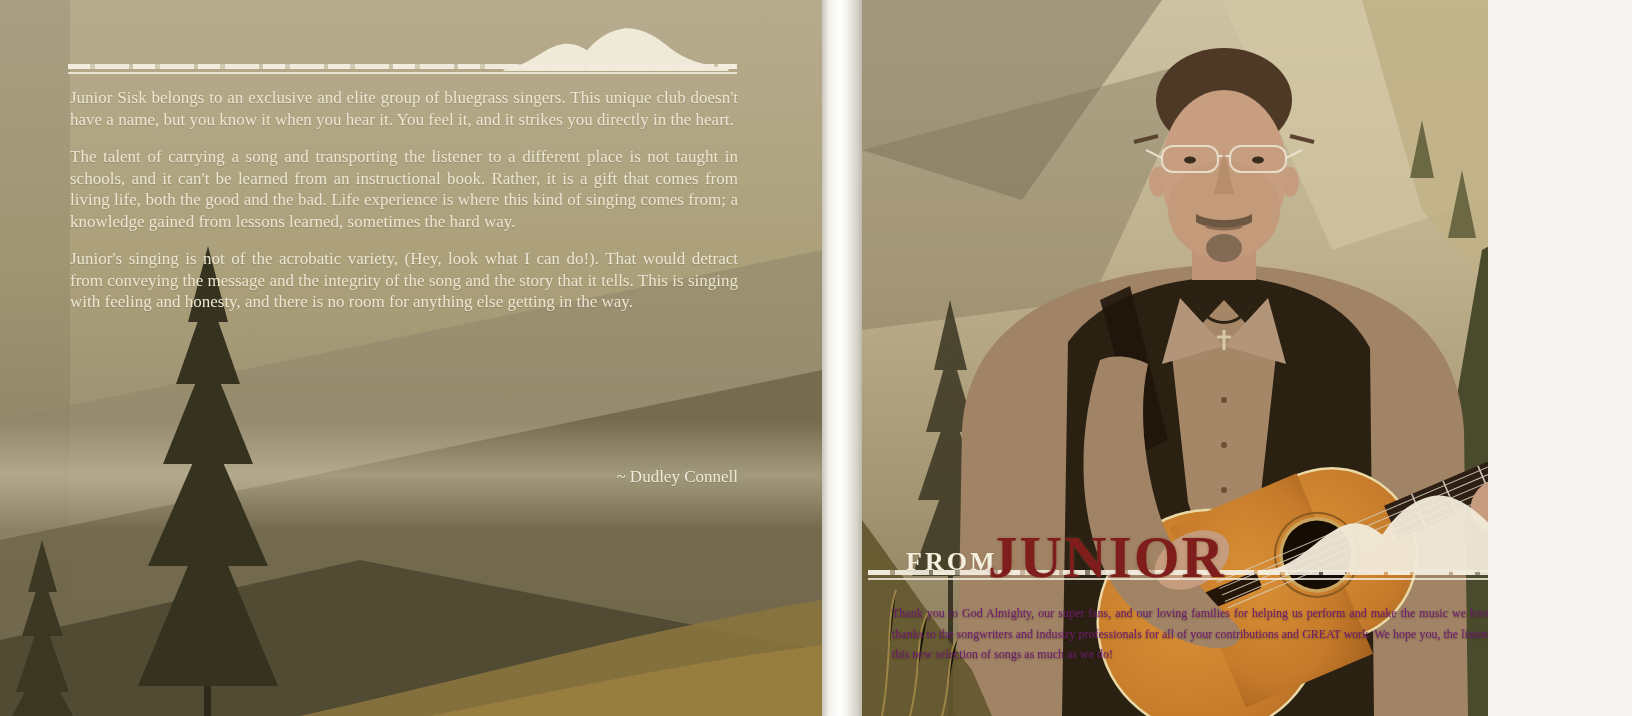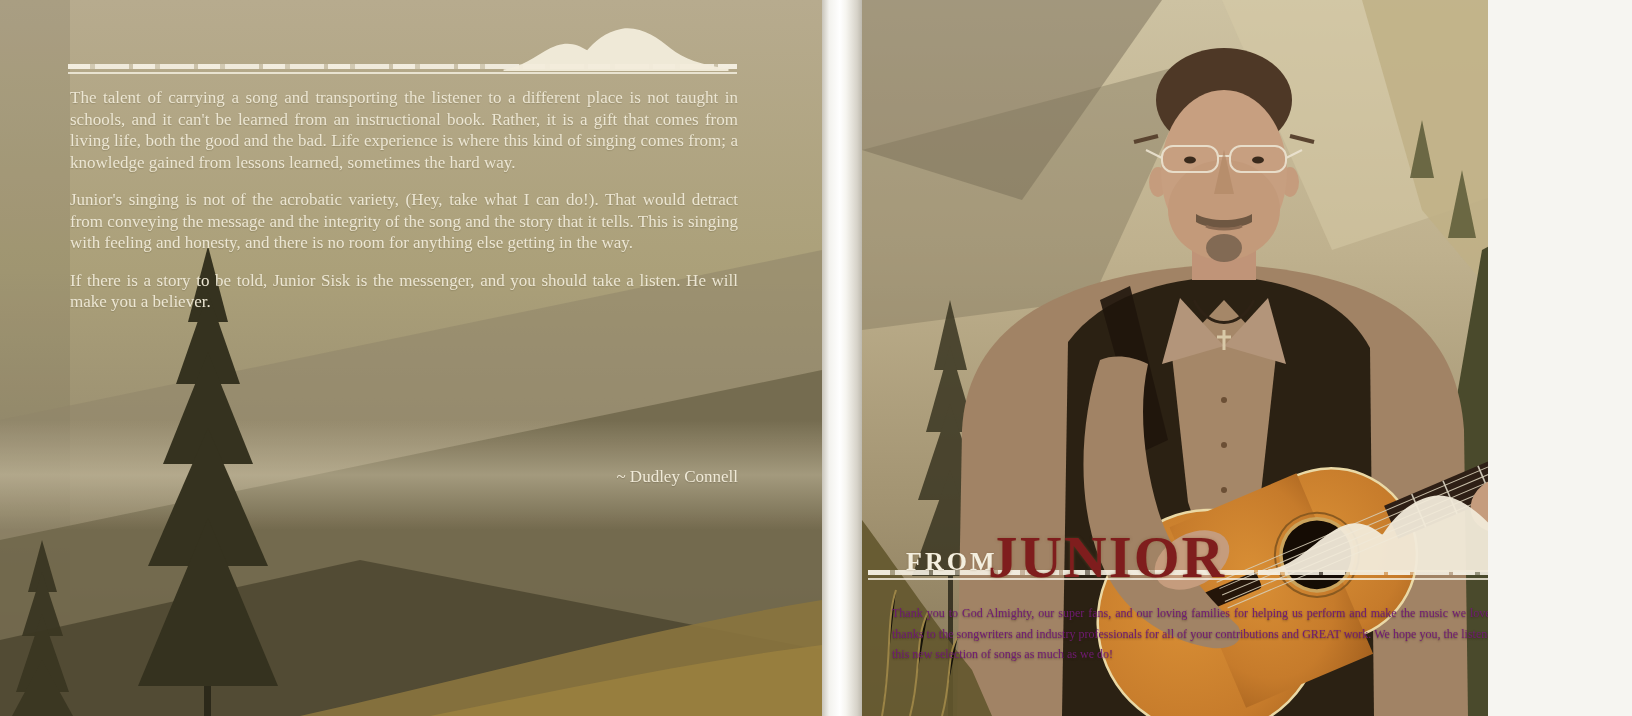--- a/index.html
+++ b/index.html
@@ -97,23 +97,23 @@
       <div class="thick"></div>
         <div class="thin"></div>
     </div>
 
     <svg class="mountain-logo" style="left:502px;top:24px;" width="228" height="47" viewBox="0 0 300 100" preserveAspectRatio="none" aria-hidden="true">
       <path d="M2,97 C30,93 48,60 72,46 C88,37 100,44 112,56 C120,40 136,16 158,10
                C182,4 204,28 222,52 C238,72 262,88 298,95 L298,100 L2,100 Z" fill="#f2ecdb" opacity="0.95"></path>
     </svg>
 
     <div id="liner-notes">
+      <p>Junior Sisk belongs to an exclusive and elite group of bluegrass singers. This unique club doesn't have a name, but you know it when you hear it.  You feel it, and it strikes you directly in the heart.</p>
       <p>The talent of carrying a song and transporting the listener to a different place is not taught in schools, and it can't be learned from an instructional book.  Rather, it is a gift that comes from living life, both the good and the bad.  Life experience is where this kind of singing comes from; a knowledge gained from lessons learned, sometimes the hard way.</p>
-      <p>Junior's singing is not of the acrobatic variety, (Hey, take what I can do!). That would detract from conveying the message and the integrity of the song and the story that it tells. This is singing with feeling and honesty, and there is no room for anything else getting in the way.</p>
-      <p>If there is a story to be told, Junior Sisk is the messenger, and you should take a listen. He will make you a believer.</p>
+      <p>Junior's singing is not of the acrobatic variety, (Hey, look what I can do!). That would detract from conveying the message and the integrity of the song and the story that it tells. This is singing with feeling and honesty, and there is no room for anything else getting in the way.</p>
     </div>
     <div id="signature">~ Dudley Connell</div>
   </div>
 
   <div id="gutter"></div>
 
   <div class="page" id="right-page">
     <svg class="photo-svg" width="770" height="716" viewBox="0 0 770 716" aria-hidden="true">
       <defs>
         <linearGradient id="rsky" x1="0" y1="0" x2="0" y2="1">

